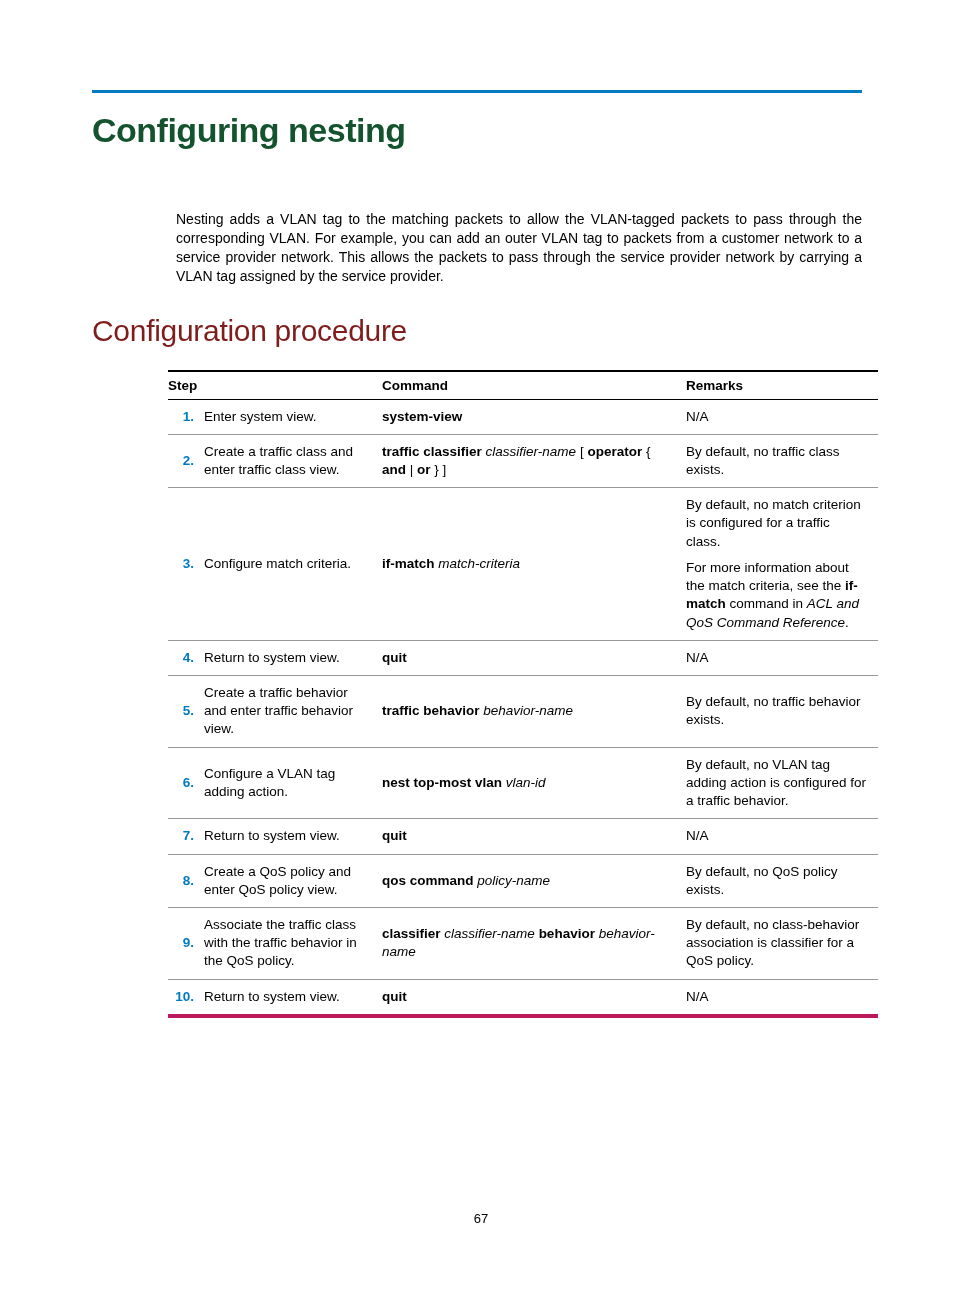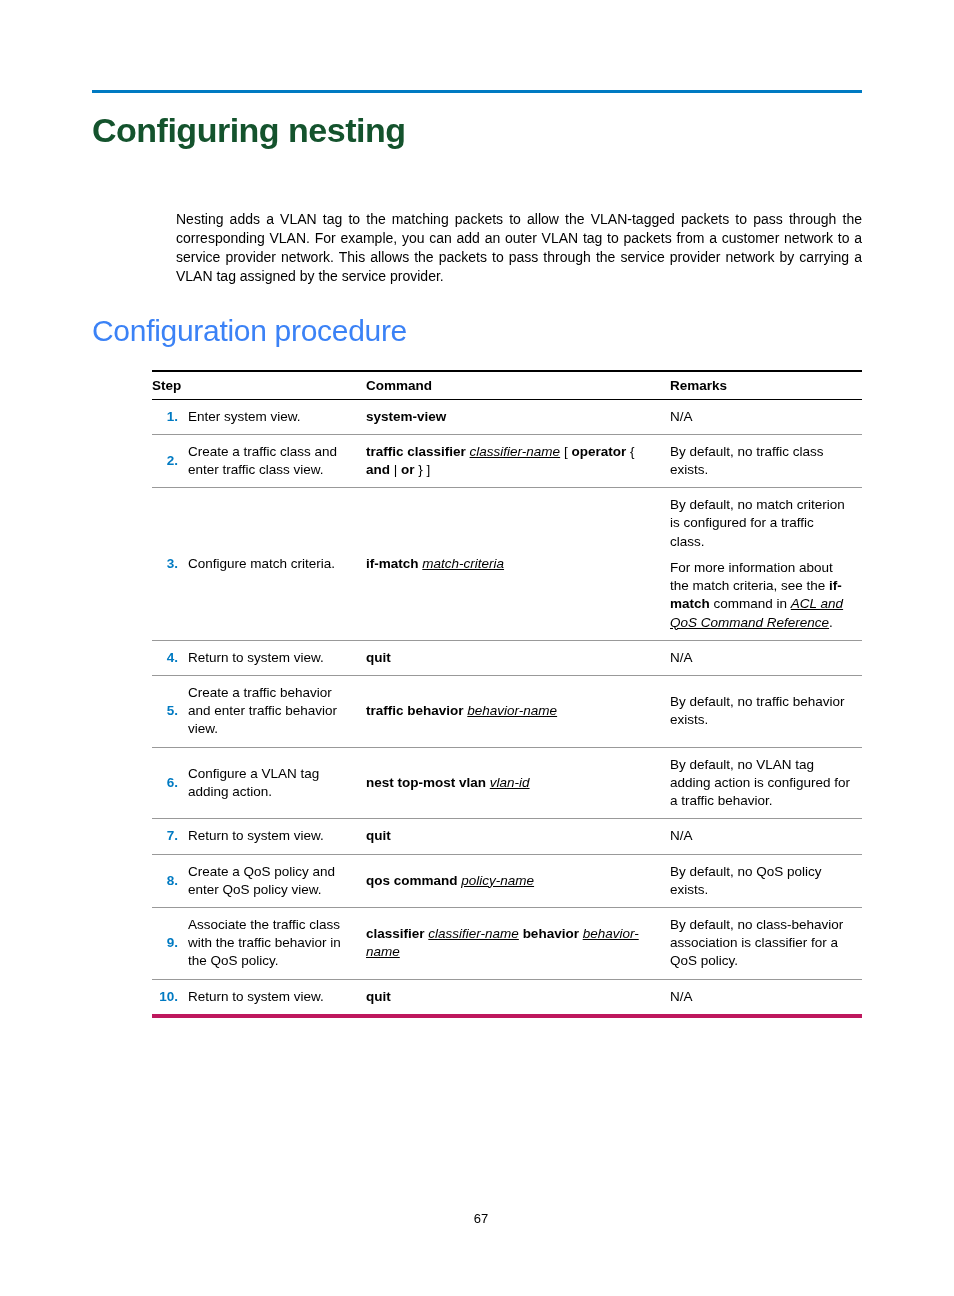--- a/index.html
+++ b/index.html
@@ -22,42 +22,42 @@
     margin-bottom: 18px;
   }
   h1.title {
     color: #14532d;
     font-size: 34px;
     font-weight: 600;
     margin: 0 0 60px 0;
     letter-spacing: -0.5px;
   }
   h2.subtitle {
-    color: #3b82f6;
+    color: #7f1d1d;
     font-size: 30px;
     font-weight: 300;
     margin: 28px 0 22px 0;
     letter-spacing: -0.3px;
   }
   .body-text {
     margin-left: 84px;
     font-size: 14px;
     line-height: 1.35;
     text-align: justify;
     color: #000;
   }
   .intro {
     margin-bottom: 8px;
   }
   .lead {
     margin: 4px 0 14px 60px;
     font-size: 14px;
   }
   table.steps {
-    margin-left: 60px;
+    margin-left: 76px;
     border-collapse: collapse;
     width: calc(100% - 60px);
     font-size: 13.5px;
   }
   table.steps thead th {
     text-align: left;
     font-weight: 700;
     border-top: 2px solid #000;
     border-bottom: 1px solid #000;
     padding: 6px 6px 6px 0;
@@ -79,21 +79,21 @@
   col.rem   { width: auto; }
   td.num {
     color: #007ac2;
     font-weight: 700;
     text-align: right;
     padding-right: 10px;
     vertical-align: top;
     padding-top: 8px;
   }
   .b  { font-weight: 700; }
-  .i  { font-style: italic; text-decoration: underline; }
+  .i  { font-style: italic; }
   .page-number {
     position: absolute;
     bottom: 70px;
     left: 4px;
     width: 100%;
     text-align: center;
     font-size: 13px;
   }
 </style>
 </head>

